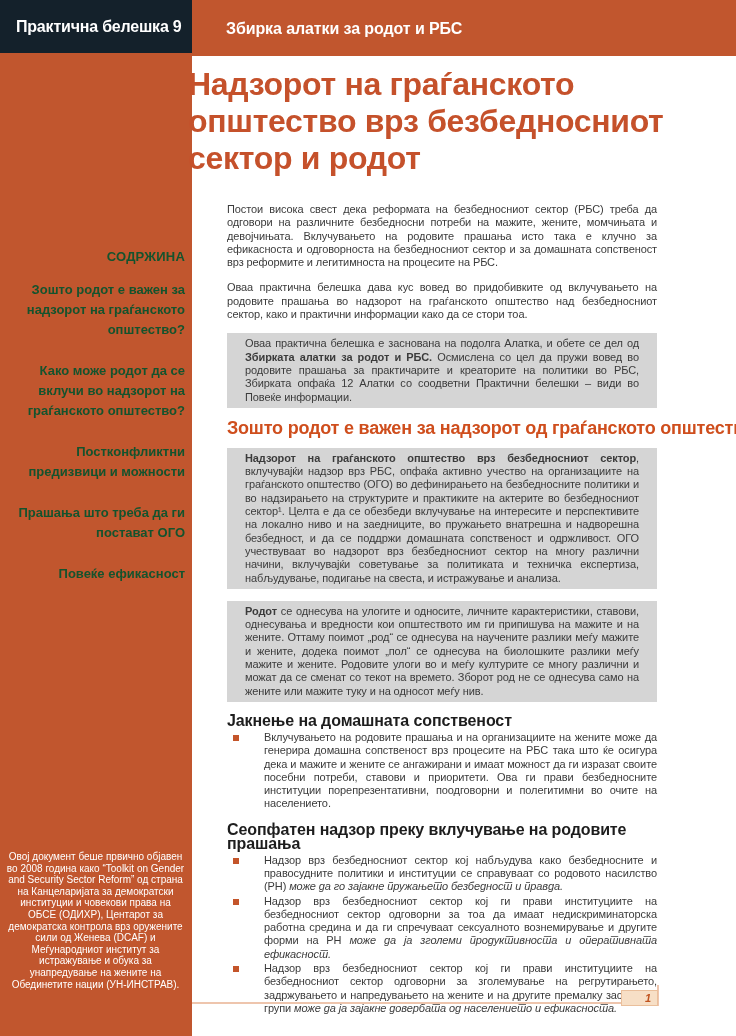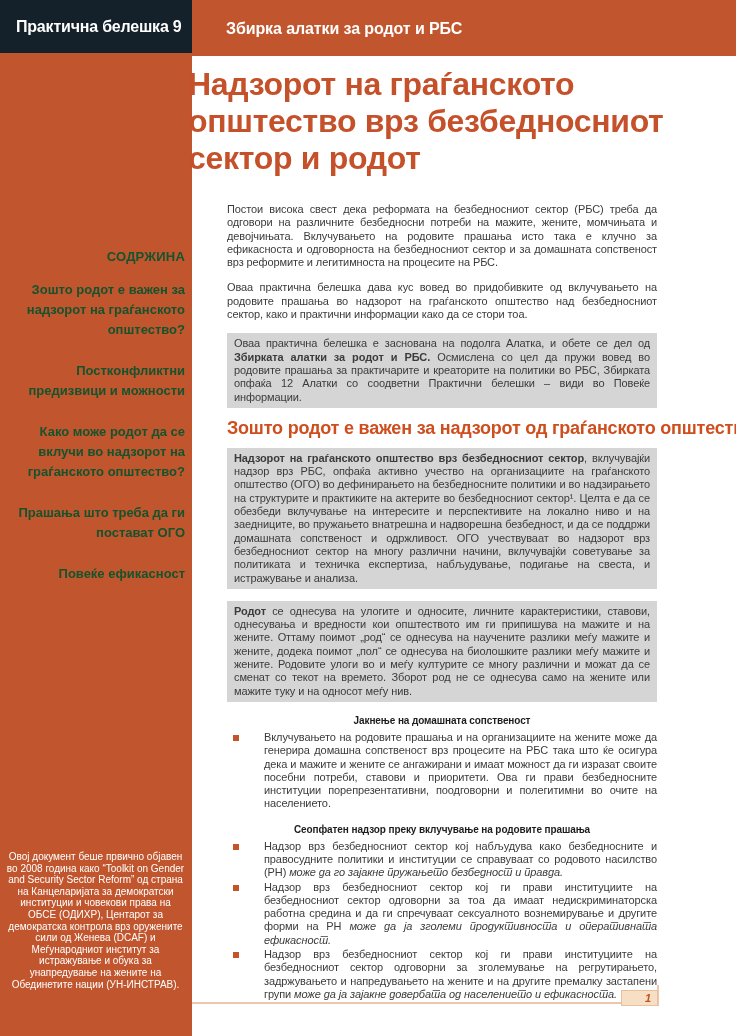--- a/index.html
+++ b/index.html
@@ -30,30 +30,30 @@
     position:absolute;top:851px;left:6px;width:179px;text-align:center;
     color:#ffffff;font-size:10px;line-height:11.6px;
   }
   
   .content{
     position:absolute;left:227px;top:203px;width:430px;
     color:#3b3b3b;font-size:11px;line-height:13.3px;text-align:justify;
     letter-spacing:-0.1px;
   }
   .content p{margin:0 0 12px 0;}
-  .graybox{background:#d5d5d5;padding:4px 7px;margin:9px 0 12px 0;}
+  .graybox{background:#d5d5d5;padding:4px 18px;margin:9px 0 12px 0;}
   .b{font-weight:bold;}
   .i{font-style:italic;}
   .section-heading{
     color:#cf4e1d;font-weight:bold;font-size:18px;line-height:17px;
     margin:5px 0 11px 0;text-align:left;white-space:nowrap;letter-spacing:-0.2px;
   }
   .subheading{
-    color:#1d1d1d;font-weight:bold;font-size:10px;line-height:14px;
-    margin:12px 0 3px 0;text-align:center;
+    color:#1d1d1d;font-weight:bold;font-size:16px;line-height:14px;
+    margin:12px 0 3px 0;text-align:left;
   }
   .bullet-list{margin:0 0 10px 0;}
   .bullet{display:flex;margin:0 0 1px 0;gap:16px;}
   .bullet-square{flex:none;width:6px;height:6px;background:#c4552a;margin:4px 9px 0 6px;}
   .bullet-text{flex:1;text-align:justify;}
   
   .footer-rule{position:absolute;left:192px;top:1002px;width:430px;height:2px;background:#eec5ad;}
   .pageno-box{
     position:absolute;left:621px;top:990px;width:35px;height:14px;
     background:#f7dfc6;border:1px solid #eabf9b;
@@ -75,22 +75,22 @@
   </div>
   <div class="header-series">Збирка алатки за родот и РБС</div>
 
   <div class="page-title">Надзорот на граѓанското
 општество врз безбедносниот
 сектор и родот</div>
 
   <div class="toc">
     <div class="toc-heading">СОДРЖИНА</div>
     <div class="toc-item">Зошто родот е важен за надзорот на граѓанското општество?</div>
+    <div class="toc-item">Како може родот да се вклучи во надзорот на граѓанското општество?</div>
     <div class="toc-item">Постконфликтни предизвици и можности</div>
-    <div class="toc-item">Како може родот да се вклучи во надзорот на граѓанското општество?</div>
     <div class="toc-item">Прашања што треба да ги постават ОГО</div>
     <div class="toc-item">Повеќе ефикасност</div>
   </div>
 
   <div class="source-note">Овој документ беше првично објавен во 2008 година како “Toolkit on Gender and Security Sector Reform” од страна на Канцеларијата за демократски институции и човекови права на ОБСЕ (ОДИХР), Центарот за демократска контрола врз оружените сили од Женева (DCAF) и Меѓународниот институт за истражување и обука за унапредување на жените на Обединетите нации (УН-ИНСТРАВ).</div>
 
   <div class="content">
 
     <p>Постои висока свест дека реформата на безбедносниот сектор (РБС) треба да одговори на различните безбедносни потреби на мажите, жените, момчињата и девојчињата. Вклучувањето на родовите прашања исто така е клучно за ефикасноста и одговорноста на безбедносниот сектор и за домашната сопственост врз реформите и легитимноста на процесите на РБС.</p>
     <p>Оваа практична белешка дава кус вовед во придобивките од вклучувањето на родовите прашања во надзорот на граѓанското општество над безбедносниот сектор, како и практични информации како да се стори тоа.</p>

